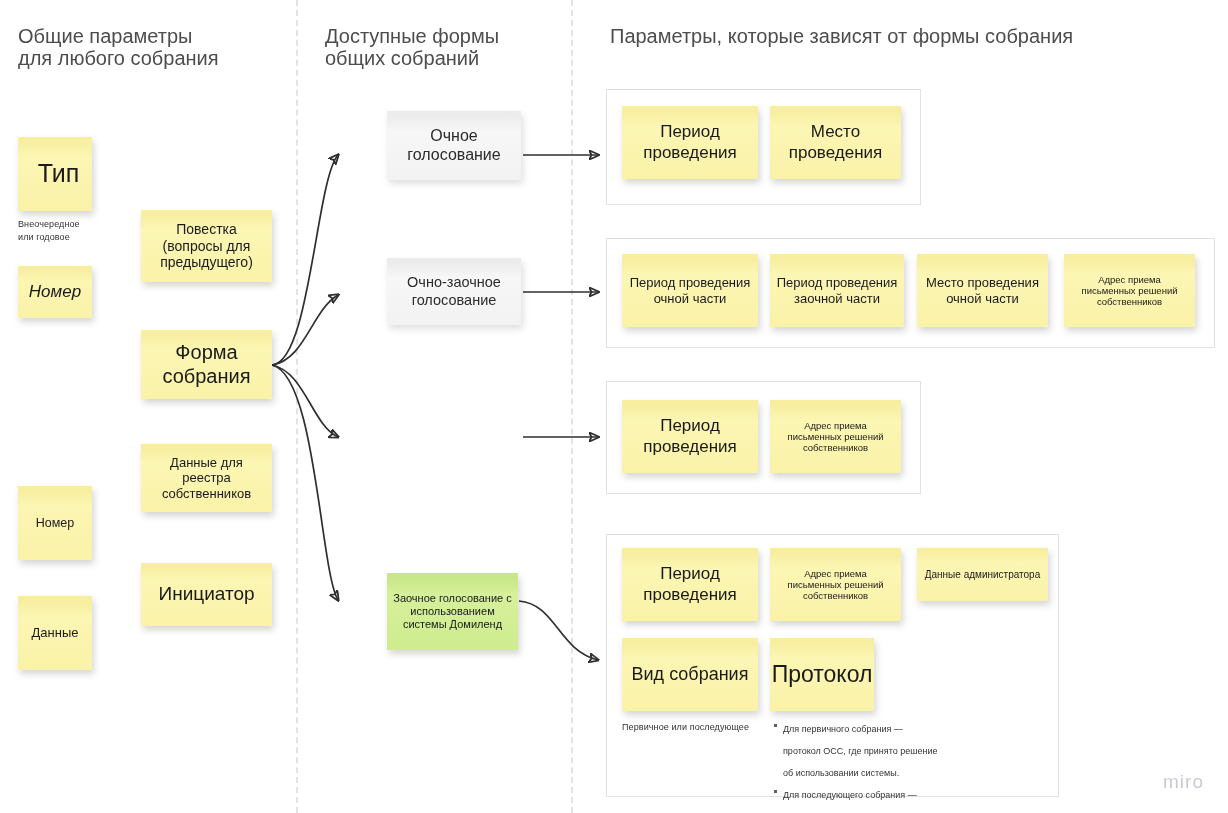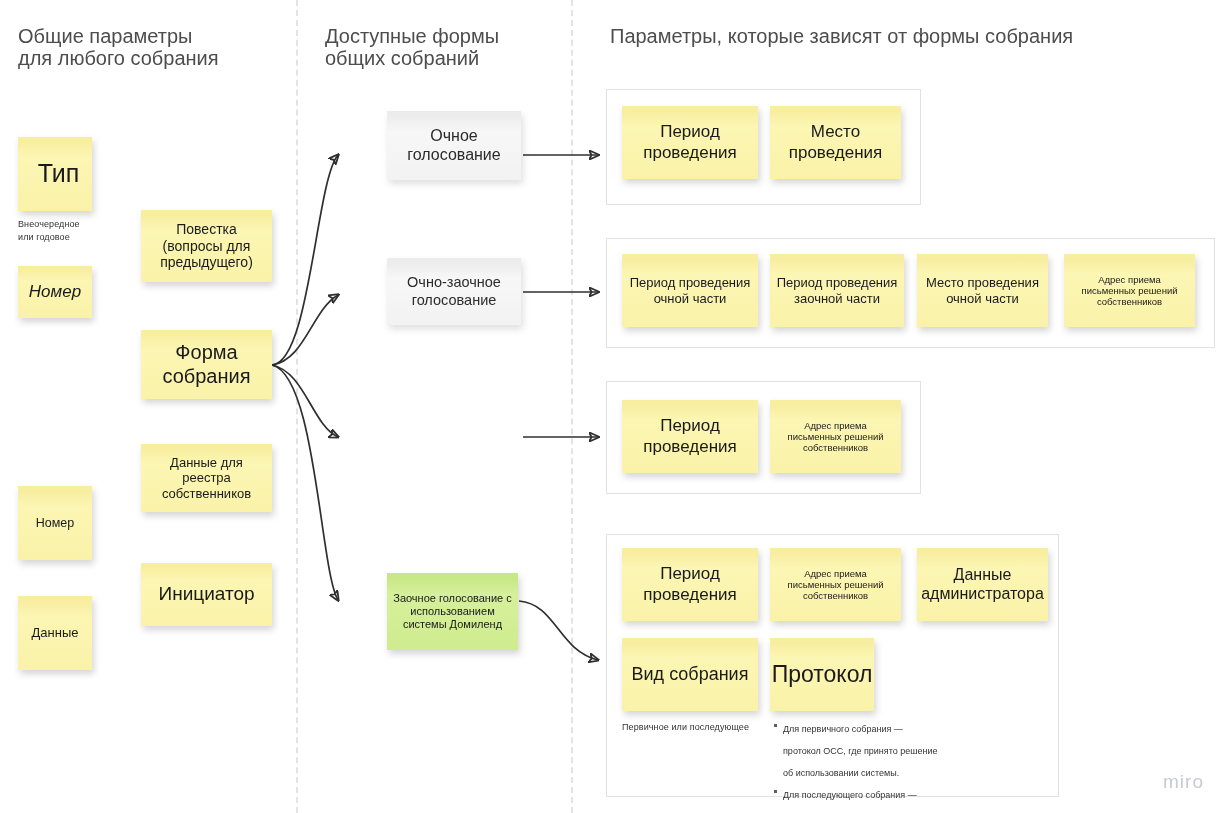--- a/index.html
+++ b/index.html
@@ -234,21 +234,21 @@
 решений
 собственников</div>
 
   <div class="frame" style="left:606px; top:534px; width:453px; height:263px;"></div>
   <div class="note" style="left:622px; top:548px; width:136px; height:73px; font-size:17px;">Период
 проведения</div>
   <div class="note" style="left:770px; top:548px; width:131px; height:73px; font-size:9.5px;">Адрес приема
 письменных
 решений
 собственников</div>
-  <div class="note" style="left:917px; top:548px; width:131px; height:73px; font-size:16px;">Данные
+  <div class="note" style="left:917px; top:548px; width:131px; height:53px; font-size:10px;">Данные
 администратора</div>
   <div class="note" style="left:622px; top:638px; width:136px; height:73px; font-size:18px;">Вид
 собрания</div>
   <div class="note" style="left:770px; top:638px; width:104px; height:73px; font-size:23px;">Протокол</div>
 
   <div class="caption" style="left:622px; top:721px; width:160px;">Первичное или последующее</div>
 
   <ul class="bullets" style="left:772px; top:718px; width:240px;">
     <li>Для первичного собрания —
 протокол ОСС, где принято решение

